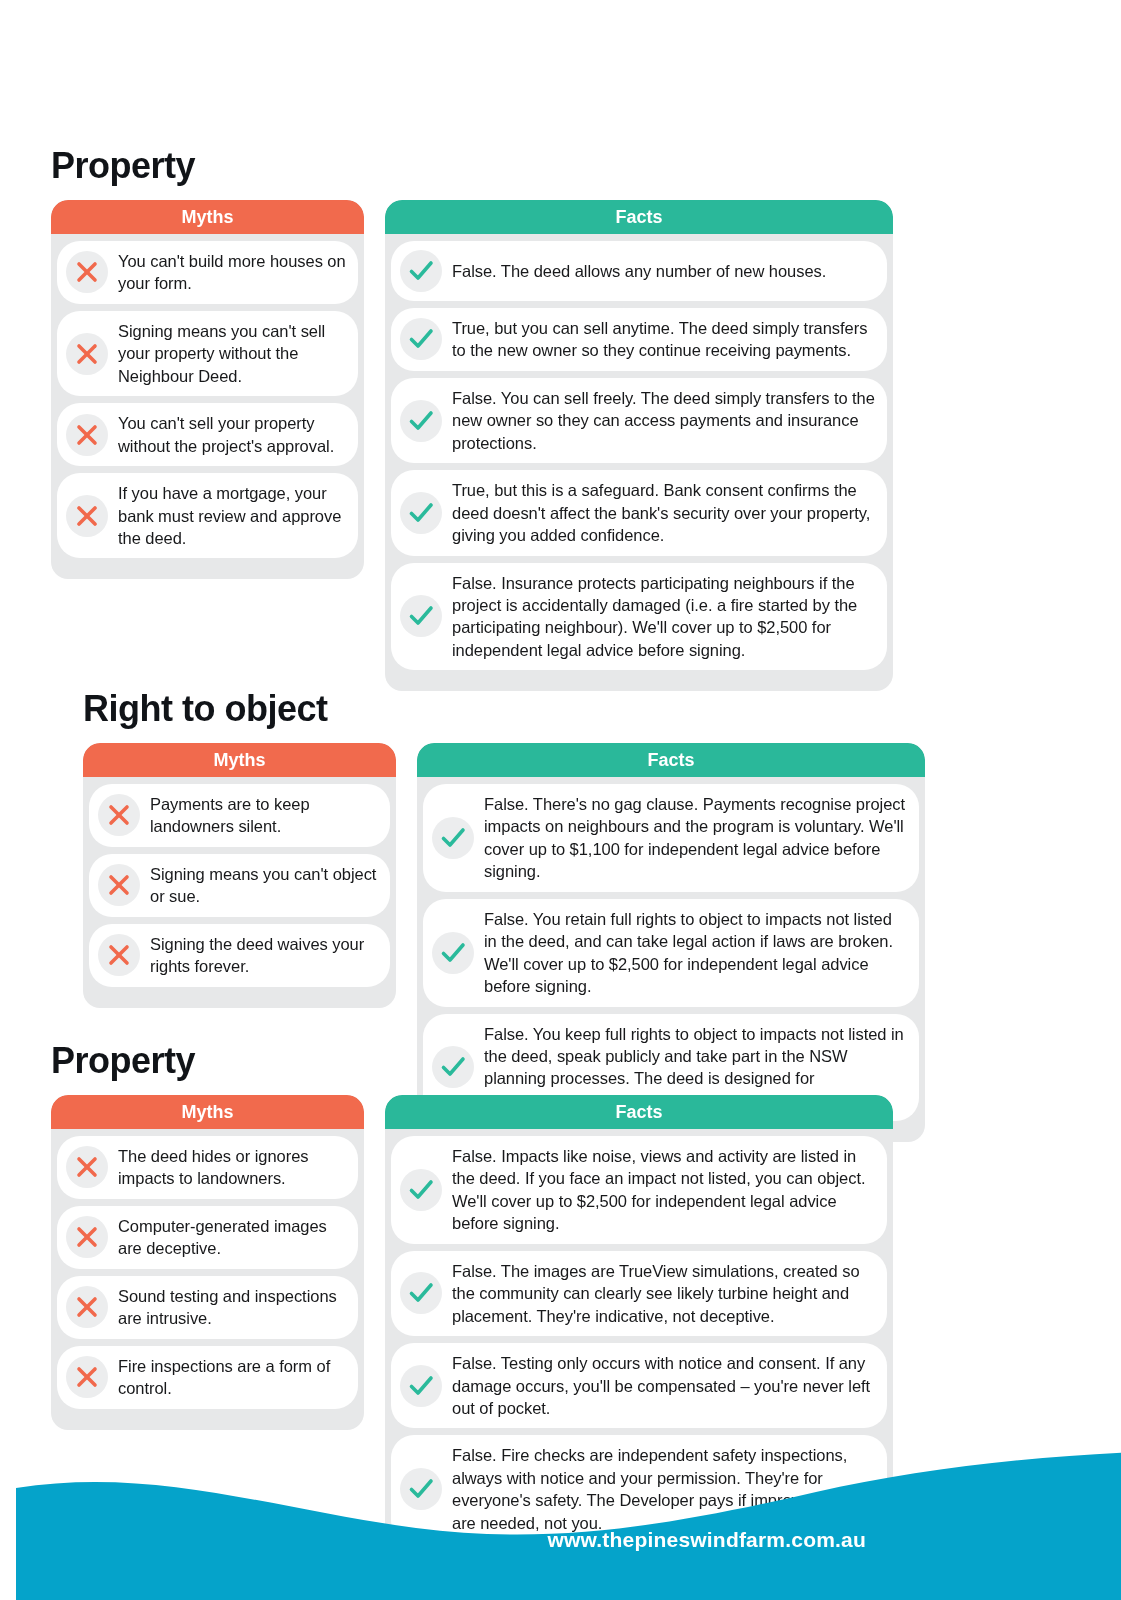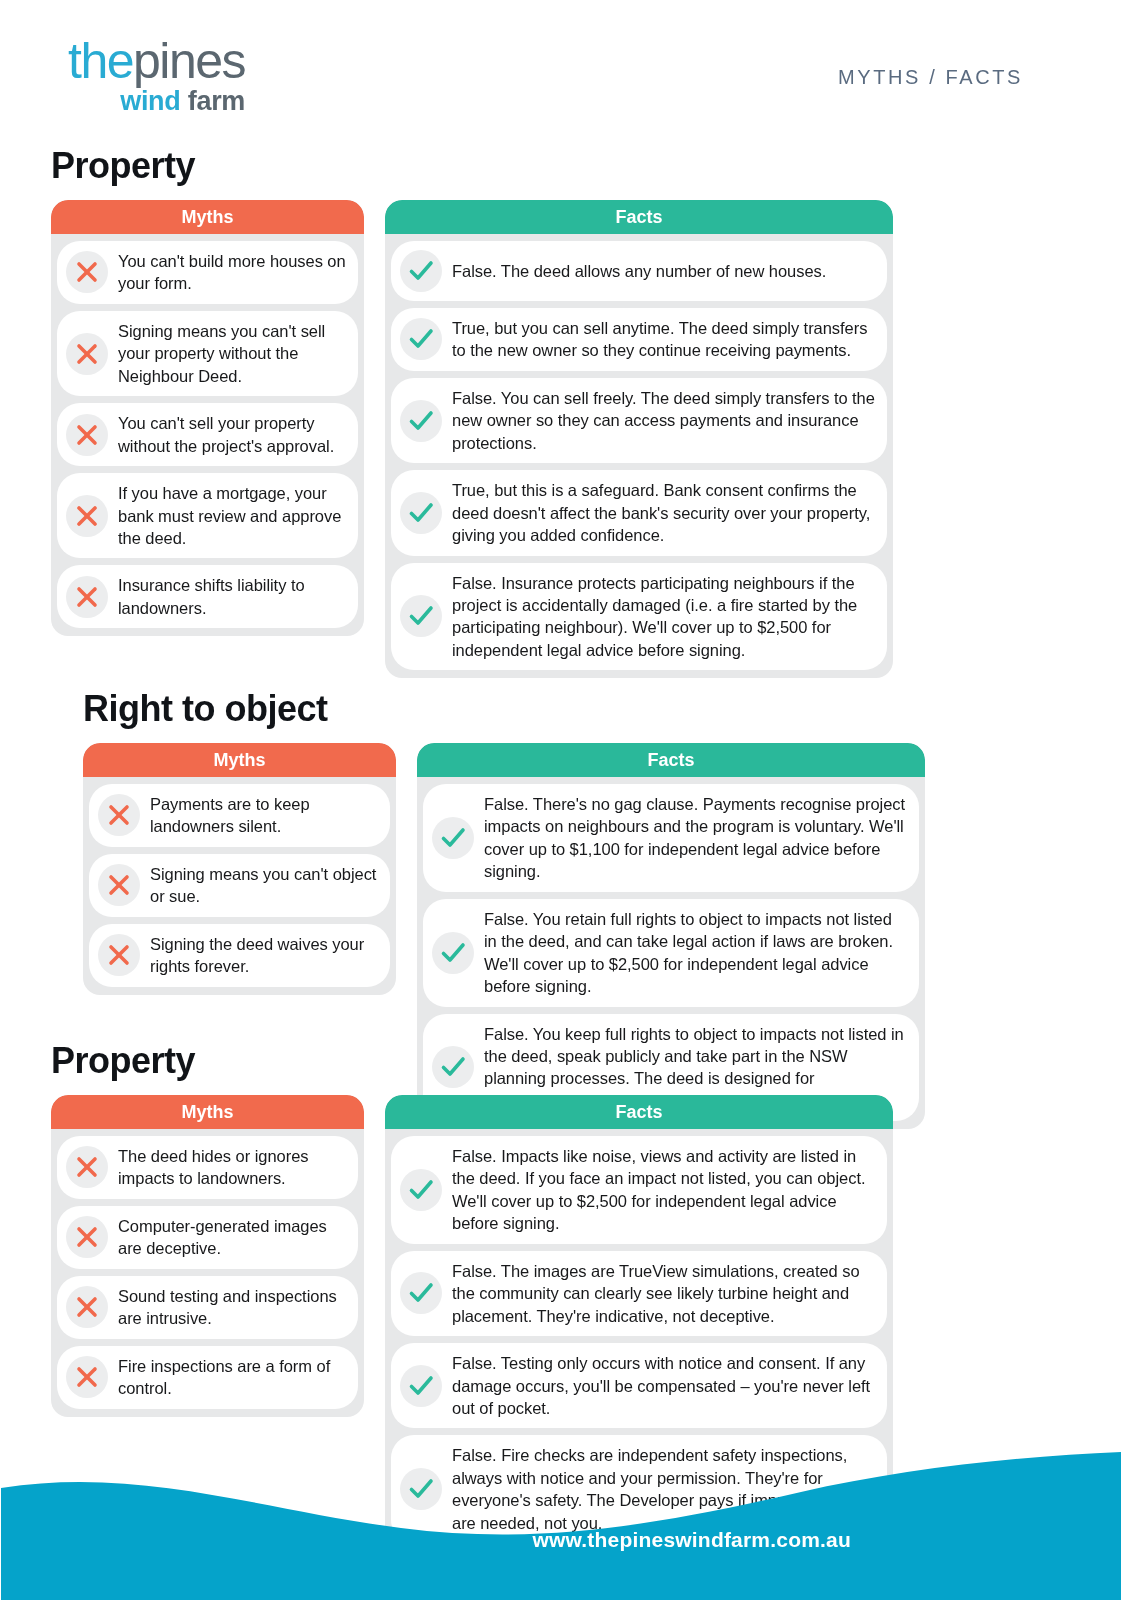--- a/index.html
+++ b/index.html
@@ -76,21 +76,21 @@
     margin-right: 56px;
     align-items: flex-start;
   }
   .col-myths { width: 313px; flex: none; }
   .col-facts { flex: 1; }
 
   .card {
     background: #E7E8E9;
     border-radius: 17px;
     overflow: hidden;
-    padding-bottom: 8px;
+    padding-bottom: 21px;
   }
   .card-header {
     height: 34px;
     line-height: 34px;
     text-align: center;
     color: #ffffff;
     font-weight: bold;
     font-size: 18px;
     border-radius: 17px 17px 0 0;
   }
@@ -122,48 +122,41 @@
     line-height: 1.36;
     color: #18191B;
     letter-spacing: -0.05px;
   }
   .col-myths .pill .text { font-size: 16.5px; }
   .col-facts .pill .text { font-size: 16.5px; }
 
   
   .footer {
     position: absolute;
-    left: 1px;
+    left: 16px;
     bottom: 0;
     width: 949px;
     height: 160px;
   }
   .footer svg { display: block; width: 1121px; height: 160px; }
   .footer-url {
     position: absolute;
     right: 99px;
     bottom: 48px;
     color: #ffffff;
     font-size: 21px;
     font-weight: bold;
     letter-spacing: 0.2px;
   }
 </style>
 </head>
 <body>
 
 <div class="page">
 
-  <div class="header">
-    <div class="logo">
-      <div class="logo-row1"><span class="logo-the">the</span><span class="logo-pines">pines</span></div>
-      <div class="logo-row2"><span class="logo-wind">wind </span><span class="logo-farm">farm</span></div>
-    </div>
-    <div class="header-tag">MYTHS / FACTS</div>
-  </div>
 
   <div id="sections-root">
       <div class="section" style="top: 145px;">
         <div class="section-title">Property</div>
         <div class="columns">
           <div class="col-myths">
             <div class="card">
               <div class="card-header myths">Myths</div>
               <div class="pill">
                 <span class="badge">
@@ -201,31 +194,20 @@
               <div class="pill">
                 <span class="badge">
                   <svg width="26" height="26" viewBox="0 0 26 26">
                     <g stroke="#F1694C" stroke-width="3.6" stroke-linecap="round">
                       <line x1="5" y1="5" x2="21" y2="21"></line>
                       <line x1="21" y1="5" x2="5" y2="21"></line>
                     </g>
                   </svg>
                 </span>
                 <span class="text">If you have a mortgage, your bank must review and approve the deed.</span>
-              </div>
-              <div class="pill">
-                <span class="badge">
-                  <svg width="26" height="26" viewBox="0 0 26 26">
-                    <g stroke="#F1694C" stroke-width="3.6" stroke-linecap="round">
-                      <line x1="5" y1="5" x2="21" y2="21"></line>
-                      <line x1="21" y1="5" x2="5" y2="21"></line>
-                    </g>
-                  </svg>
-                </span>
-                <span class="text">Insurance shifts liability to landowners.</span>
               </div>
             </div>
           </div>
           <div class="col-facts">
             <div class="card">
               <div class="card-header facts">Facts</div>
               <div class="pill">
                 <span class="badge">
                   <svg width="28" height="28" viewBox="0 0 28 28">
                     <polyline points="4.5,14.5 11,21 24,6" fill="none" stroke="#2ABA9B" stroke-width="3.6" stroke-linecap="round" stroke-linejoin="round"></polyline>

